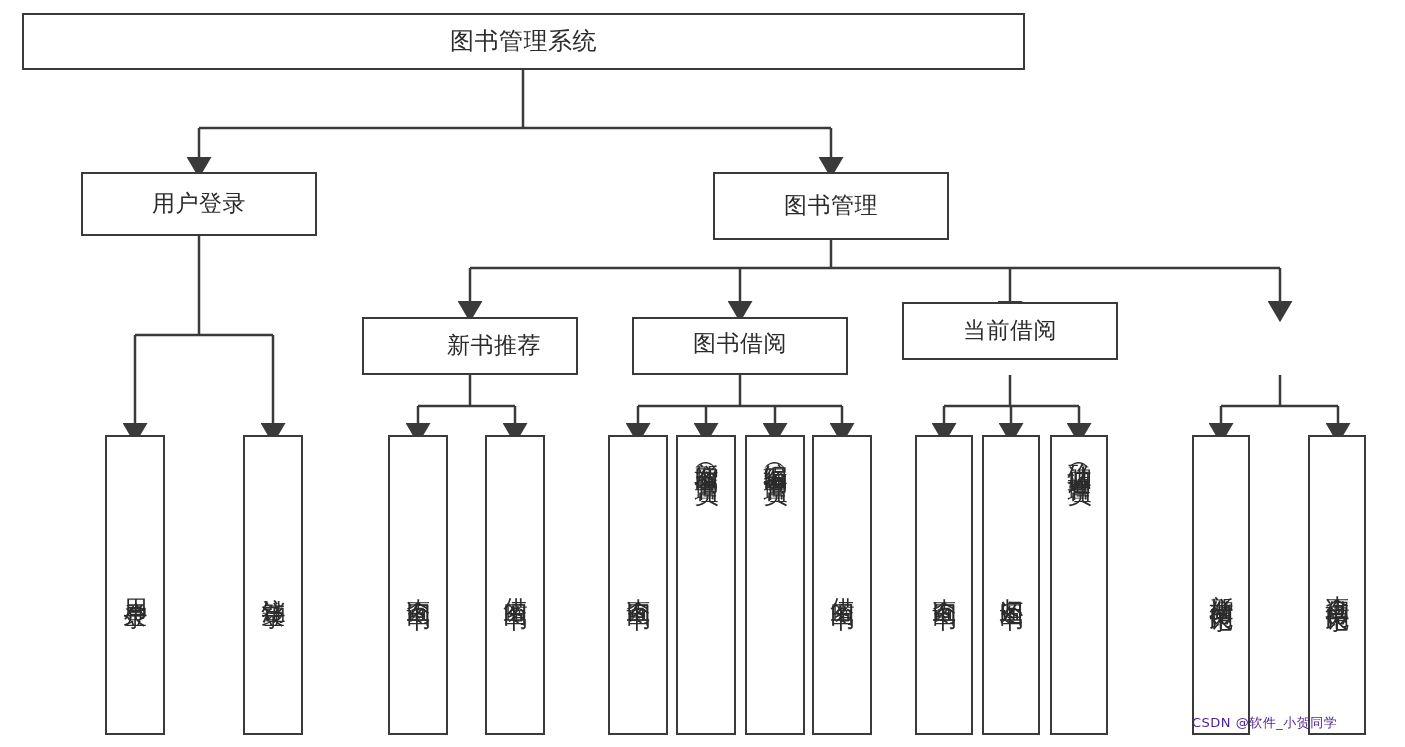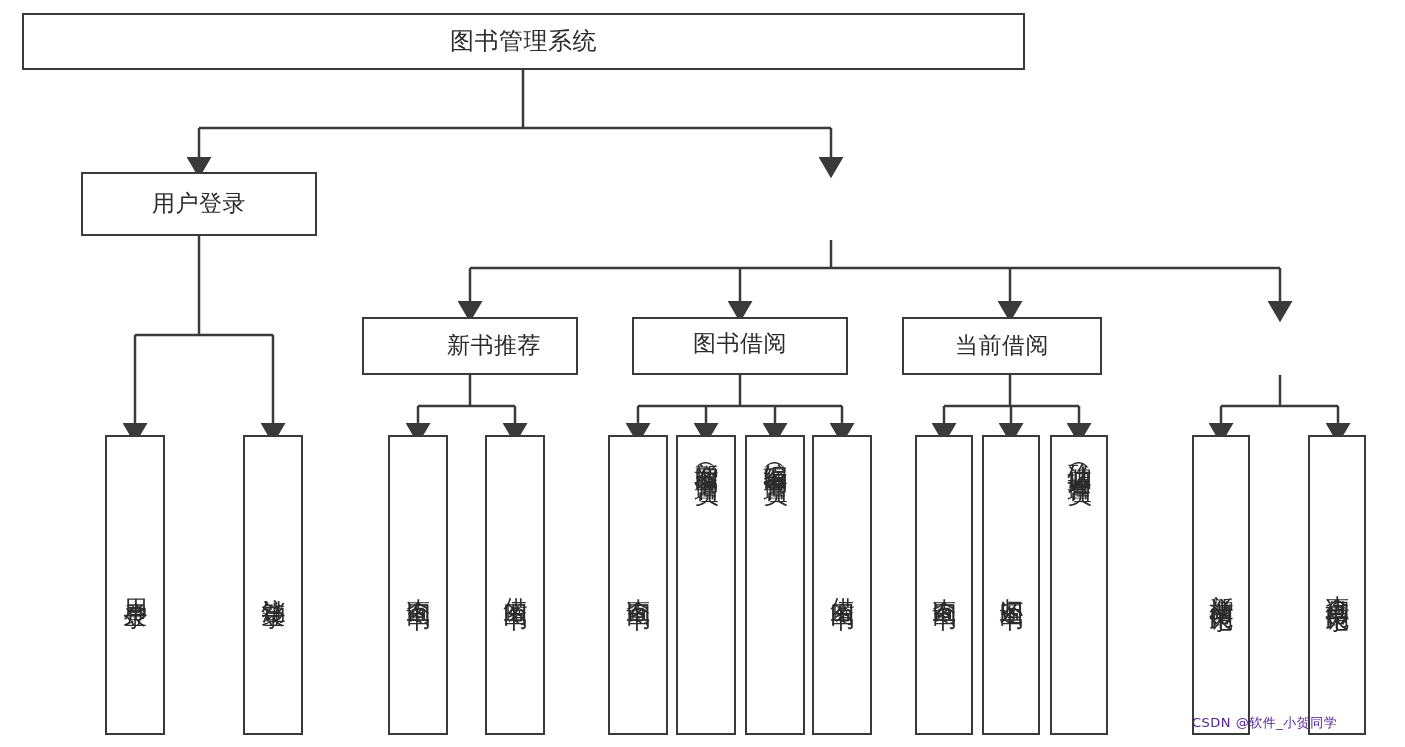--- a/index.html
+++ b/index.html
@@ -135,30 +135,33 @@
   </svg>
 
   <div class="node horiz root" style="left:22px; top:13px; width:1003px; height:57px;">
     <span class="lbl">图书管理系统</span>
   </div>
 
   <div class="node horiz" style="left:81px; top:172px; width:236px; height:64px;">
     <span class="lbl">用户登录</span>
   </div>
 
+  <div class="node horiz" style="left:713px; top:172px; width:236px; height:68px;">
+    <span class="lbl">图书管理</span>
+  </div>
 
   <div class="node horiz" style="left:362px; top:317px; width:216px; height:58px;padding-left:48px;">
     <span class="lbl">新书推荐</span>
   </div>
 
   <div class="node horiz" style="left:632px; top:317px; width:216px; height:58px;font-family:Liberation Mono, monospace;">
     <span class="lbl">图书借阅</span>
   </div>
 
-  <div class="node horiz" style="left:902px; top:317px; width:200px; height:58px;">
+  <div class="node horiz" style="left:902px; top:302px; width:216px; height:58px;">
     <span class="lbl">当前借阅</span>
   </div>
 
 
   <div class="node vert" style="left:105px; top:435px; width:60px; height:300px;">
     <span class="lbl">用户登录</span>
   </div>
 
   <div class="node vert" style="left:243px; top:435px; width:60px; height:300px;">
     <span class="lbl">注销登录</span>

